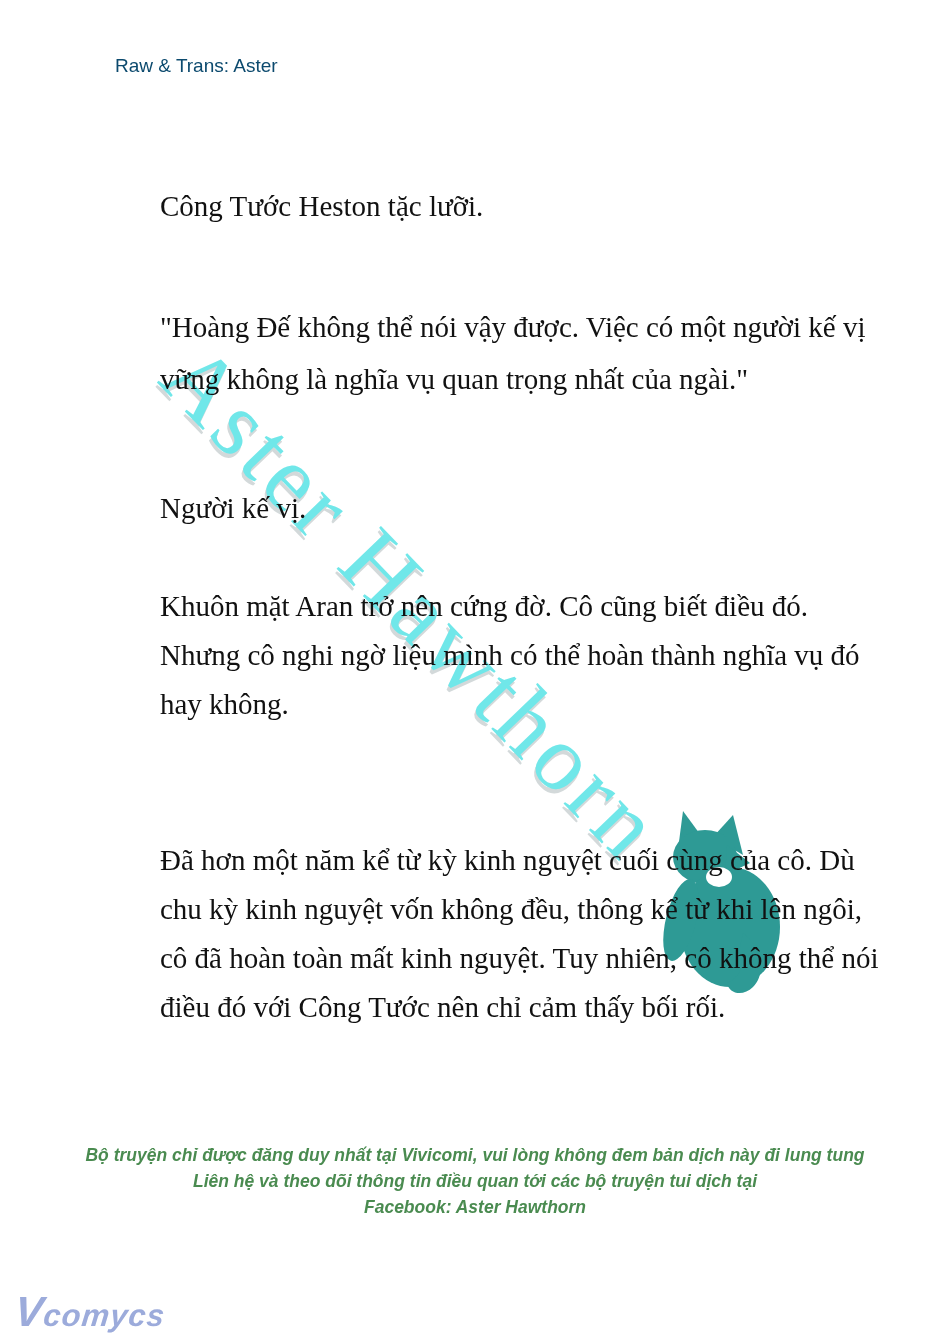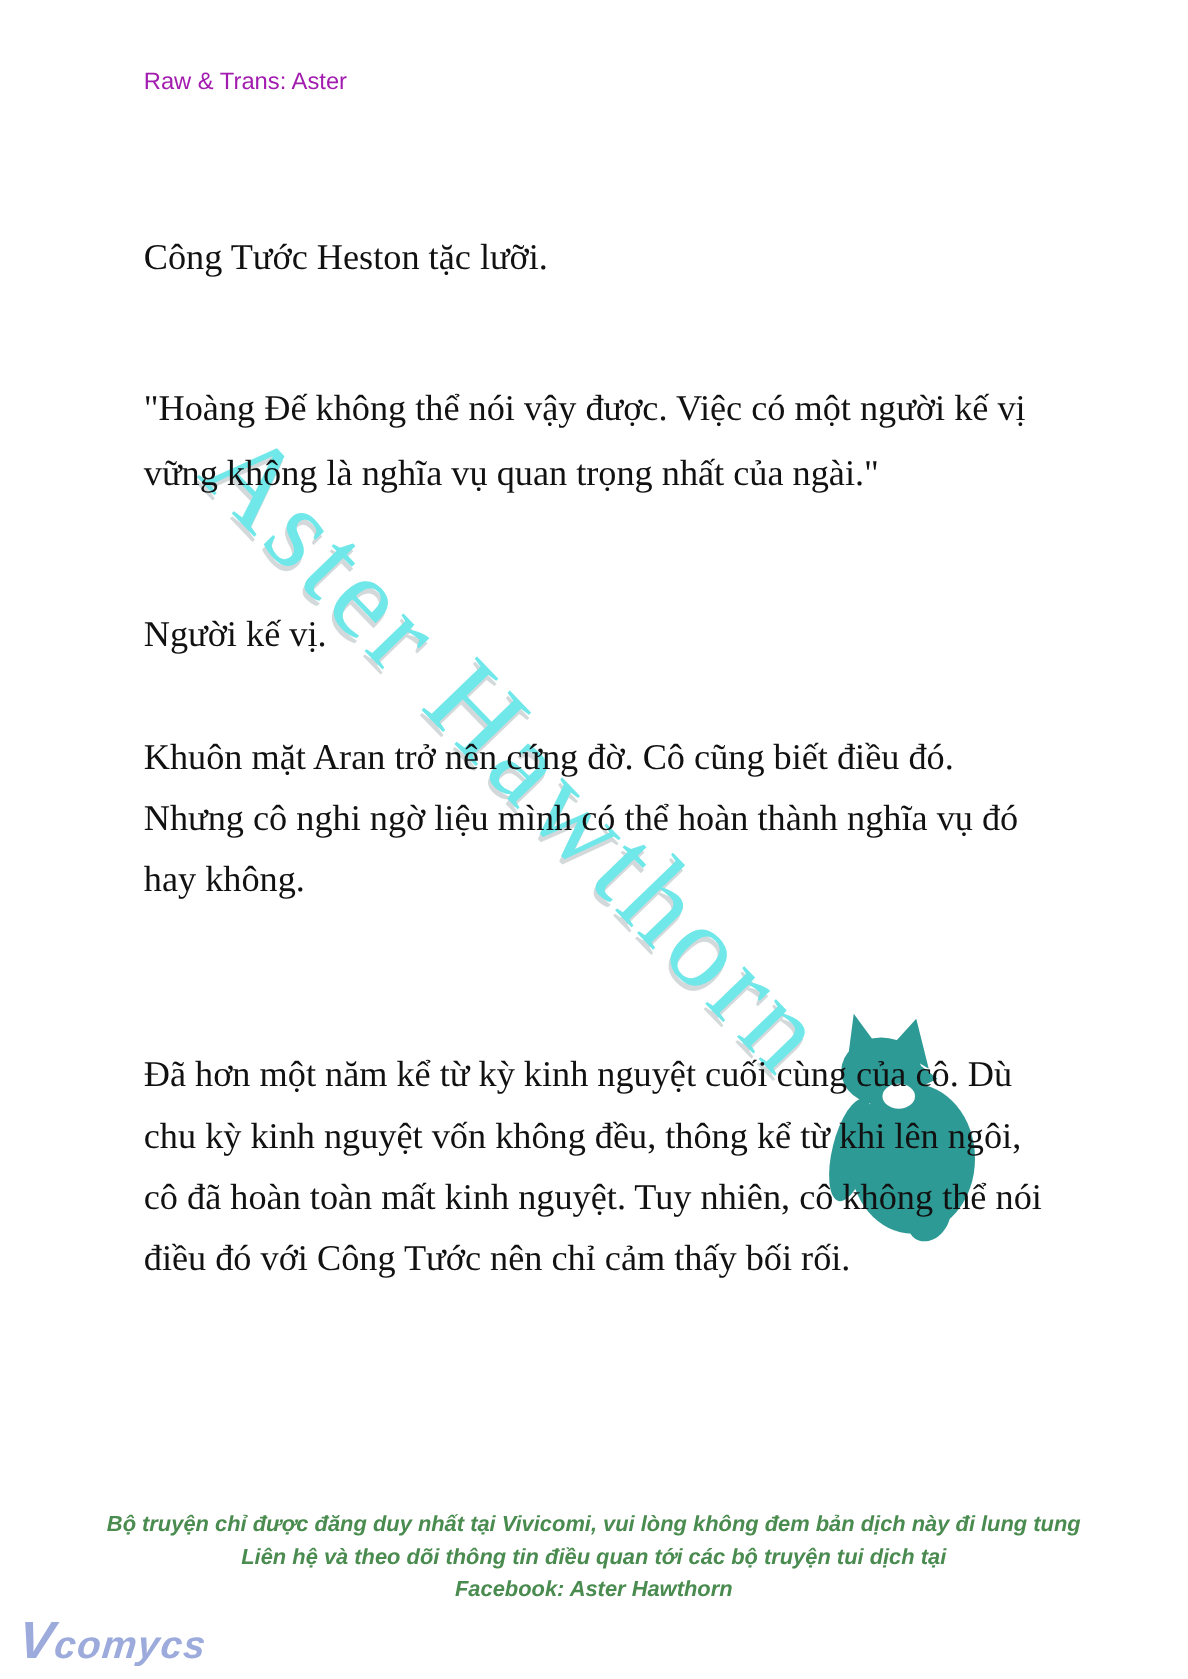--- a/index.html
+++ b/index.html
@@ -6,45 +6,45 @@
   .page{
     position:relative;
     width:950px;height:1343px;
     background:#ffffff;
     overflow:hidden;
     font-family:"Liberation Serif","DejaVu Serif",serif;
   }
   .credit{
     position:absolute;left:115px;top:55px;
     font-family:"Liberation Sans","DejaVu Sans",sans-serif;
-    font-size:19px;color:#a21caf;z-index:3;
+    font-size:19px;color:#0c4a6e;z-index:3;
   }
   .watermark{
     position:absolute;left:218px;top:322px;
     transform:rotate(46deg);transform-origin:0 0;
     font-family:"Liberation Serif","DejaVu Serif",serif;
     font-size:94px;letter-spacing:5px;white-space:nowrap;
     color:#70e7e9;
     text-shadow:2px 4px 0 rgba(130,145,150,0.35);
     z-index:1;
   }
   .cat{position:absolute;left:655px;top:805px;width:135px;height:190px;z-index:1;}
   .body-text{position:absolute;left:0;top:0;width:950px;height:1343px;z-index:2;}
   .para{
     position:absolute;left:115px;margin:0;
     font-size:29px;color:#111111;
   }
-  .para .line{display:block;white-space:nowrap;}
+  .para .line{display:block;white-space:nowrap;margin-left:45px;}
   .p1{top:180px;line-height:52px;}
   .p2{top:301px;line-height:52px;}
   .p3{top:482px;line-height:52px;text-align:center;}
   .p4{top:582px;line-height:49px;}
   .p5{top:836px;line-height:49px;}
   .footer{
-    position:absolute;left:0;top:1206px;width:950px;
+    position:absolute;left:0;top:1142px;width:950px;
     text-align:center;z-index:2;
     font-family:"Liberation Sans","DejaVu Sans",sans-serif;
     font-style:italic;font-weight:bold;
     font-size:17.5px;line-height:26px;color:#4a8b50;
   }
   .logo{
     position:absolute;left:15px;top:1288px;z-index:2;
     font-family:"Liberation Sans","DejaVu Sans",sans-serif;
     font-style:italic;font-weight:bold;
     font-size:31px;letter-spacing:1px;color:#9cabdb;

